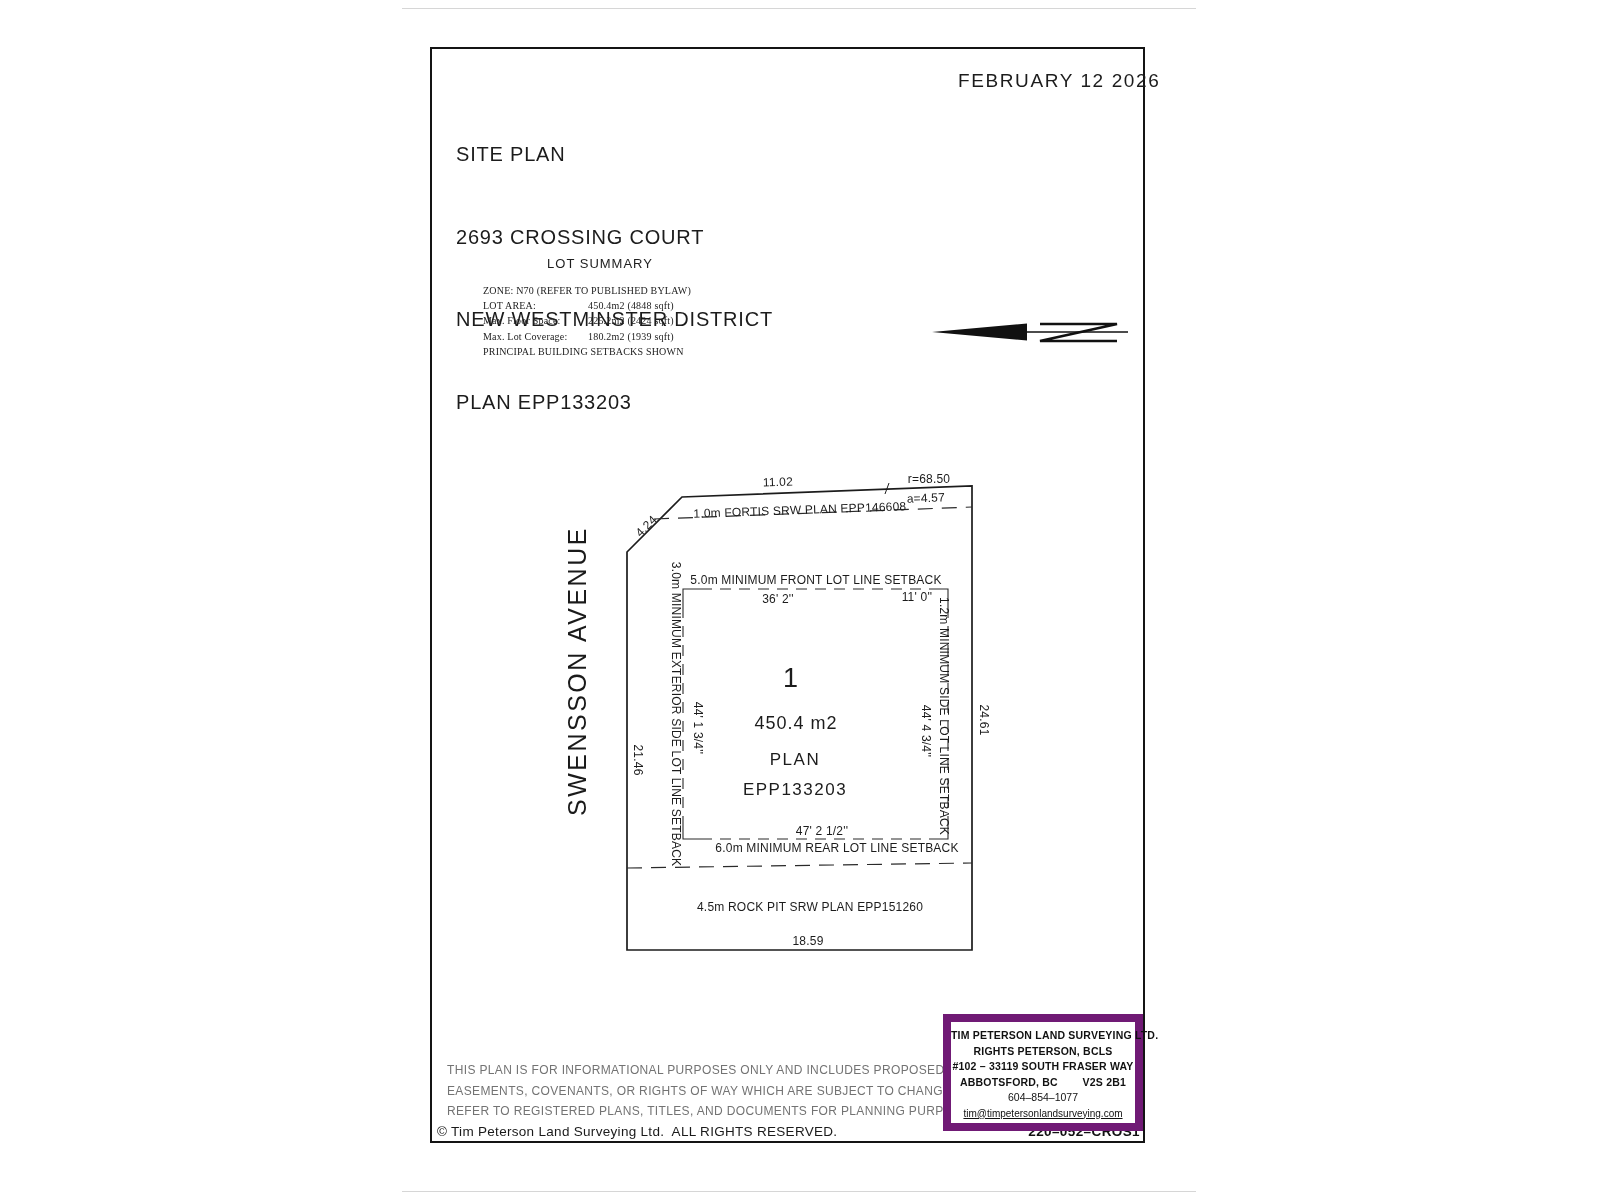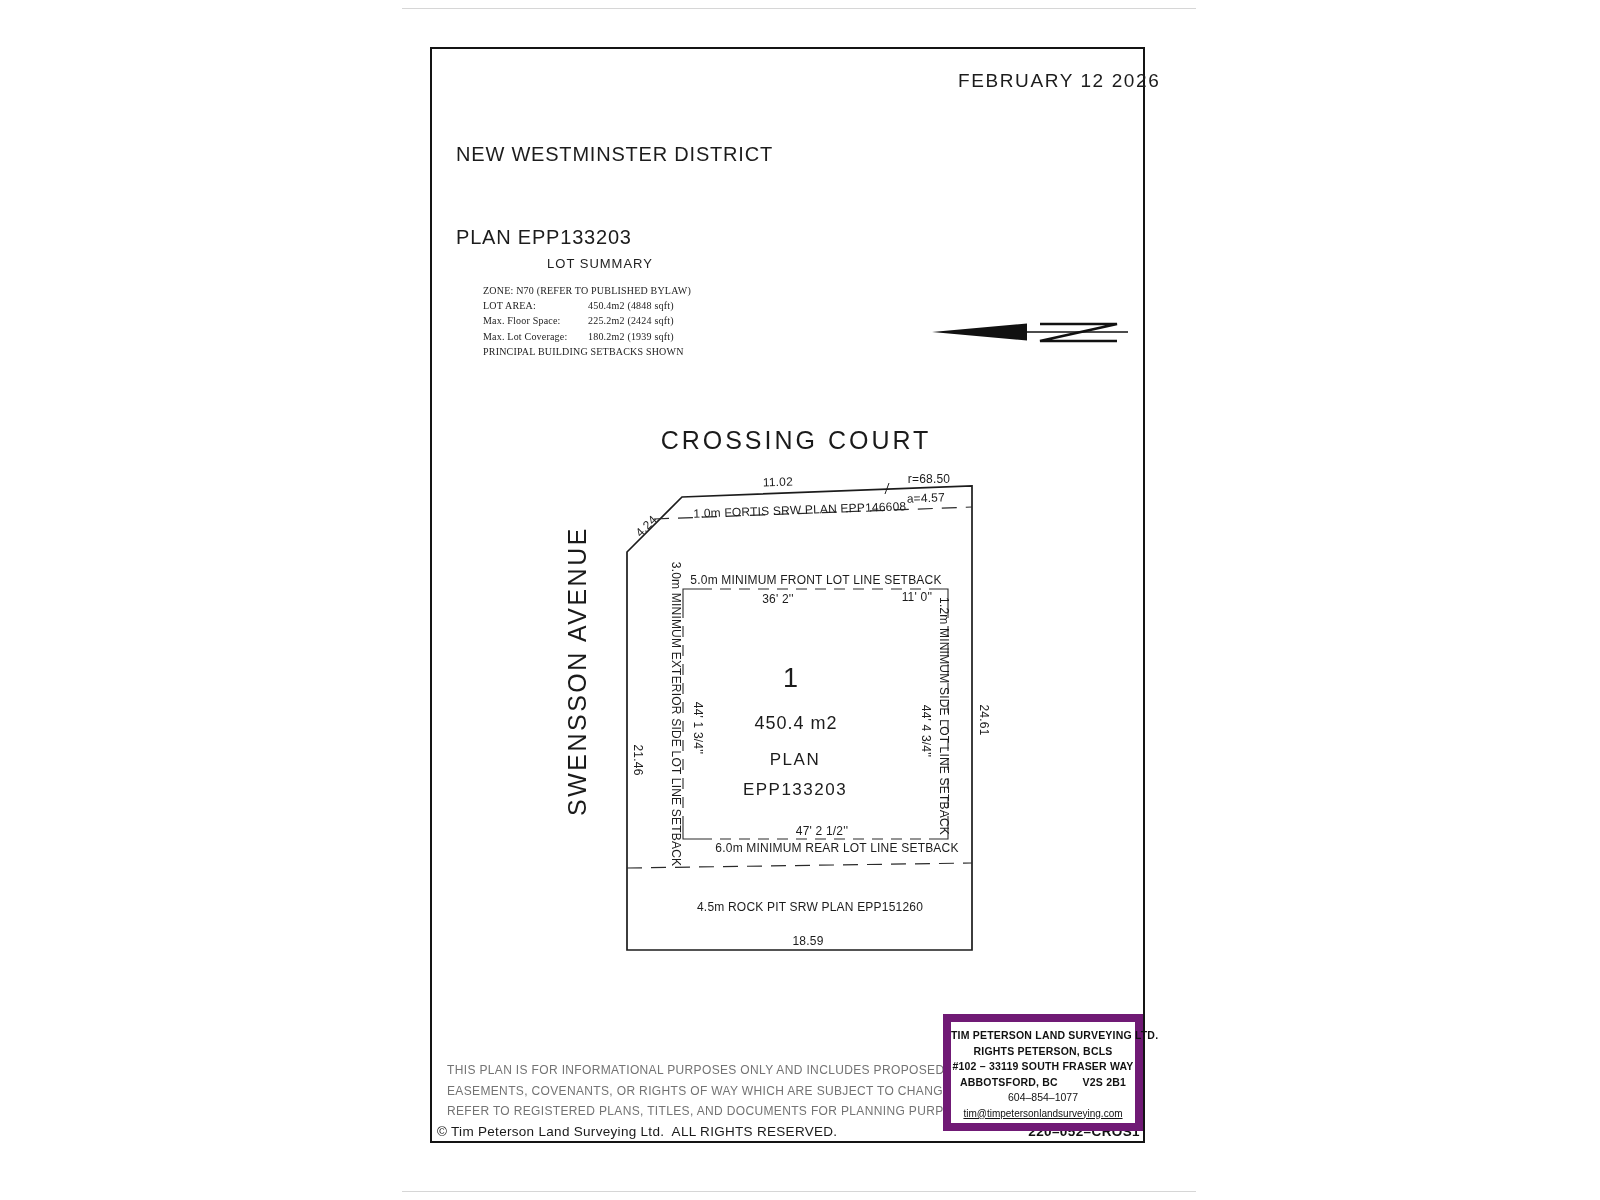--- a/index.html
+++ b/index.html
@@ -62,20 +62,22 @@
 <body>
 
 <div class="canvas">
 
   <div class="page-edge top"></div>
   <div class="page-edge bottom"></div>
 
   <div class="sheet"></div>
 
   <div class="title-block">
+    <div>SITE PLAN</div>
+    <div>2693 CROSSING COURT</div>
     <div>NEW WESTMINSTER DISTRICT</div>
     <div>PLAN EPP133203</div>
   </div>
 
   <div class="plan-date">FEBRUARY 12 2026</div>
 
   <div class="lotsum-title">LOT SUMMARY</div>
   <div class="lotsum">
     <div class="row">
       <span class="lbl">ZONE: N70 (REFER TO PUBLISHED BYLAW)</span><span></span>
@@ -87,21 +89,20 @@
       <span class="lbl">Max. Floor Space:</span><span>225.2m2 (2424 sqft)</span>
     </div>
     <div class="row">
       <span class="lbl">Max. Lot Coverage:</span><span>180.2m2 (1939 sqft)</span>
     </div>
     <div class="row">
       <span class="lbl">PRINCIPAL BUILDING SETBACKS SHOWN</span><span></span>
     </div>
   </div>
 
-  <div class="street-top">CROSSING COURT</div>
   <div class="street-left">SWENSSON AVENUE</div>
 
   <svg class="drawing-svg" viewBox="0 0 1600 1200">
 
     <polygon points="682,497 972,486 972,950 627,950 627,552" fill="none" stroke="#1c1c1c" stroke-width="1.7"></polygon>
 
     <path d="M 654,519 L 972,507" fill="none" stroke="#2a2a2a" stroke-width="1.2" stroke-dasharray="15 9"></path>
 
     <path d="M 627,868 L 972,863" fill="none" stroke="#2a2a2a" stroke-width="1.2" stroke-dasharray="15 9"></path>
 

